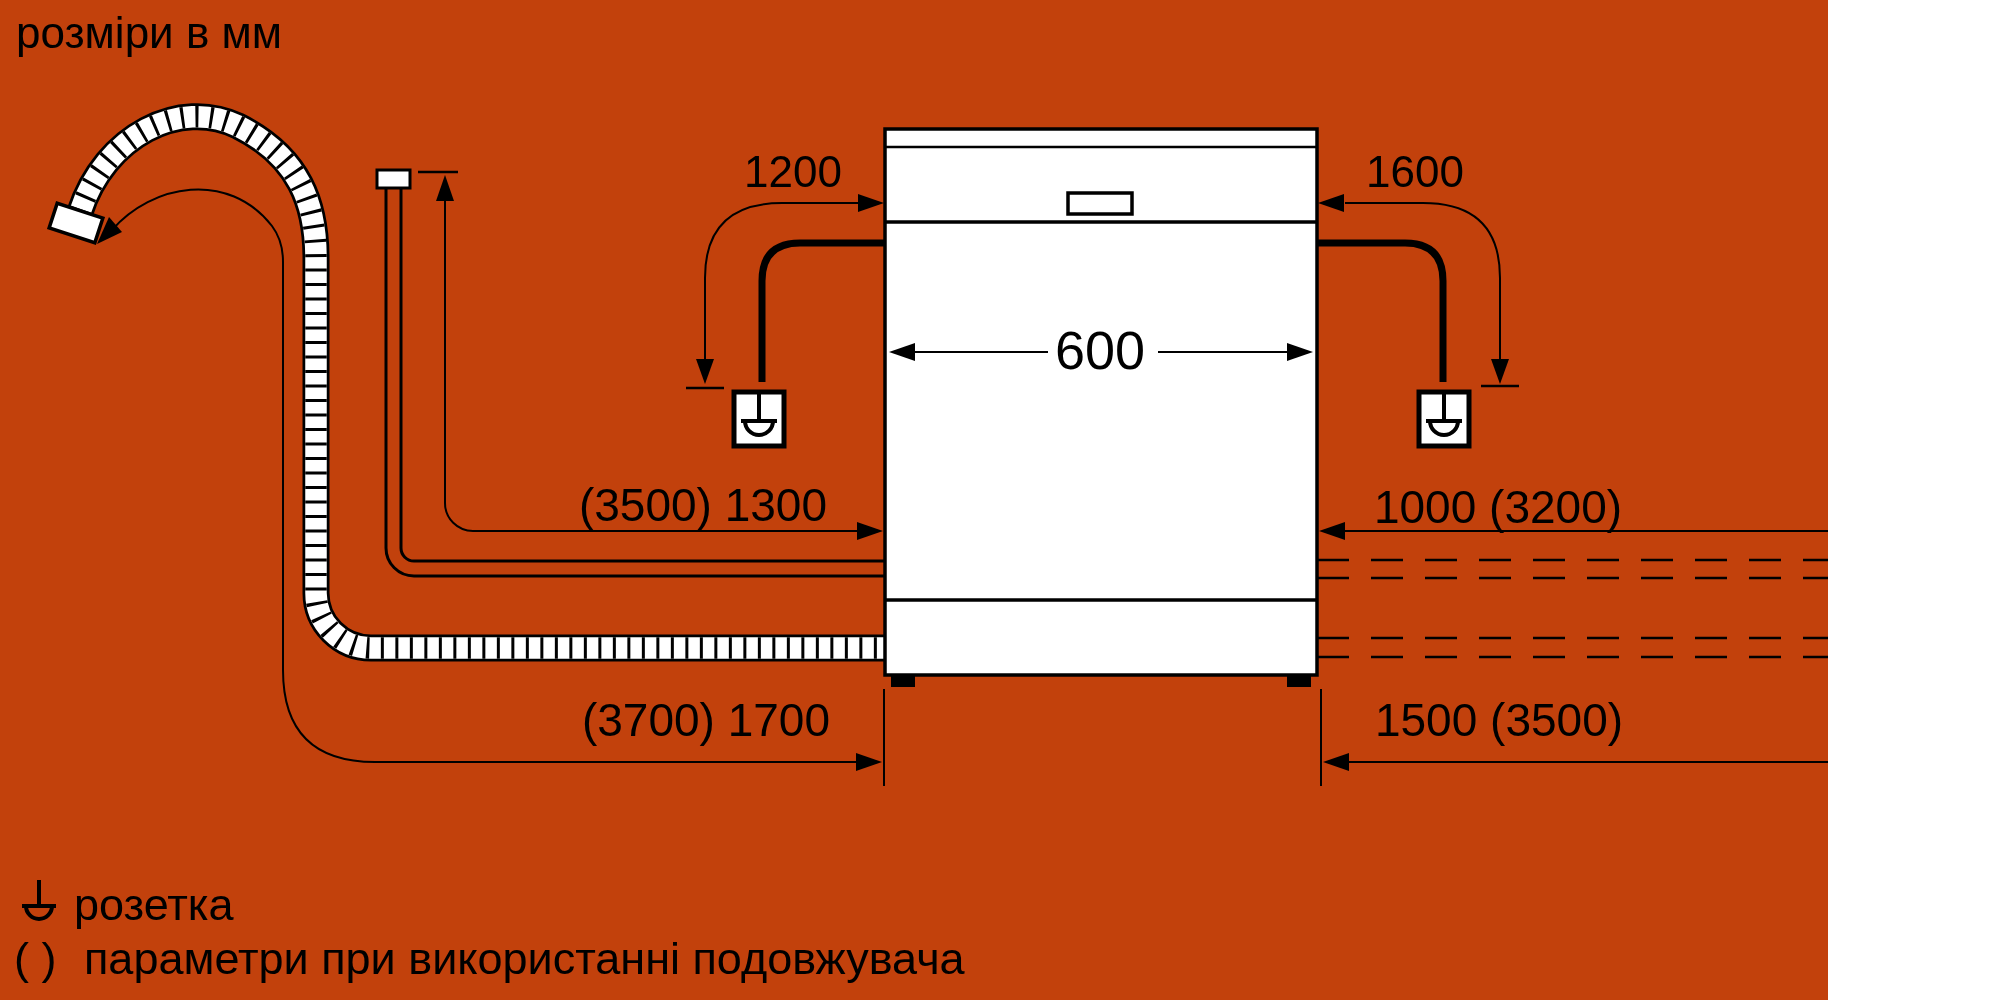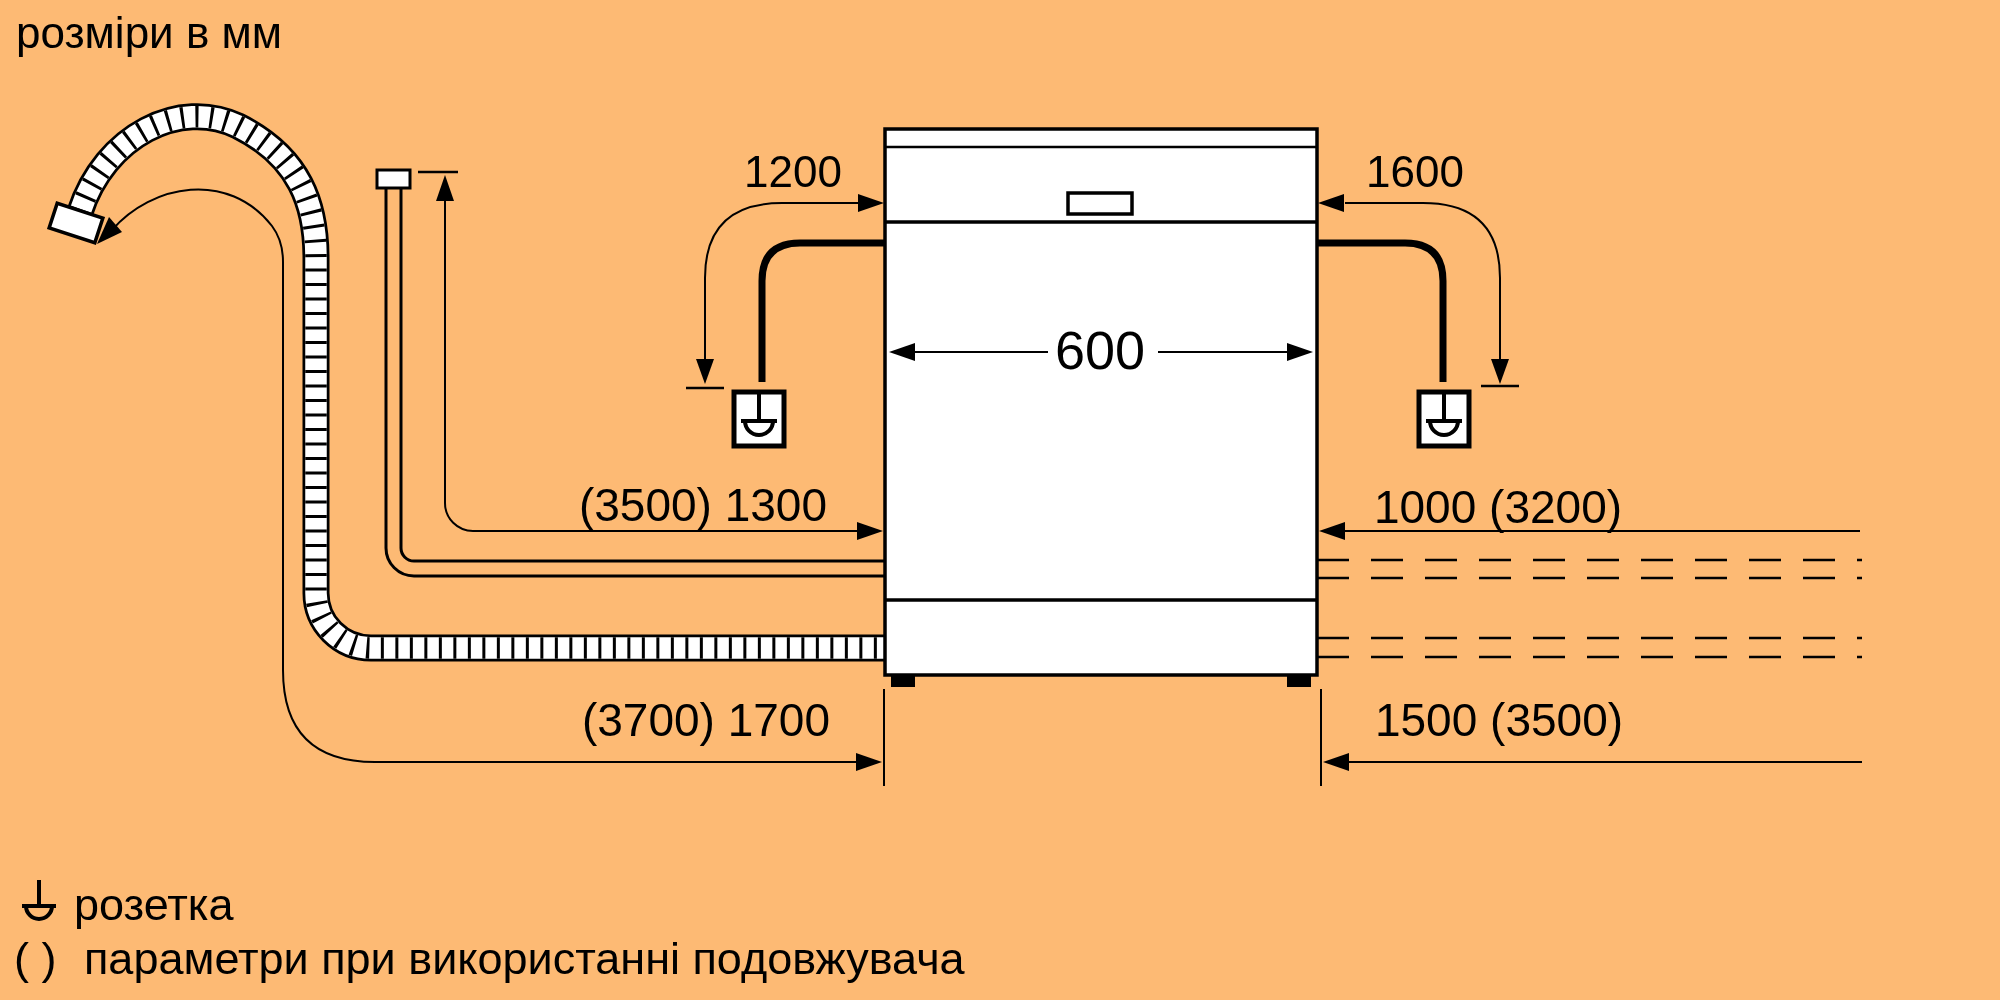--- a/index.html
+++ b/index.html
@@ -1,16 +1,16 @@
 <!DOCTYPE html>
 <html><head>
 <meta charset="utf-8">
 <style>
   html,body{margin:0;padding:0;background:#ffffff;}
-  .stage{width:2000px;height:1000px;position:relative;background:#fdba74;overflow:hidden;}
+  .stage{width:1828px;height:1000px;position:relative;background:#c2410c;overflow:hidden;}
   svg{display:block;}
   text{font-family:"Liberation Sans","DejaVu Sans",sans-serif;fill:#000;}
   .dimtext{font-size:46px;}
   .dimtext-side{font-size:44px;}
   .dimtext-big{font-size:54px;}
   .titletext{font-size:44px;}
   .legendtext{font-size:45px;}
 </style>
 </head>
 <body>

